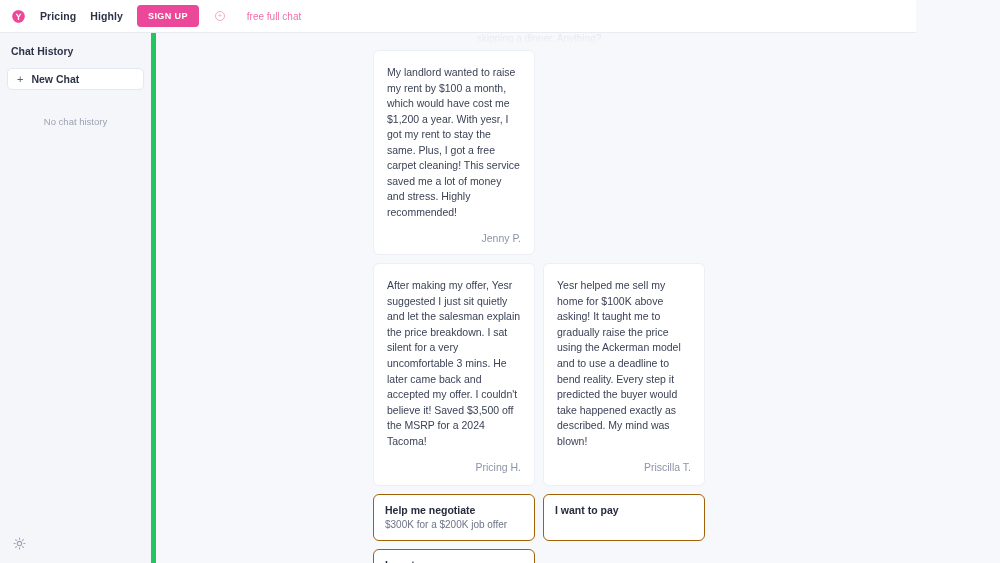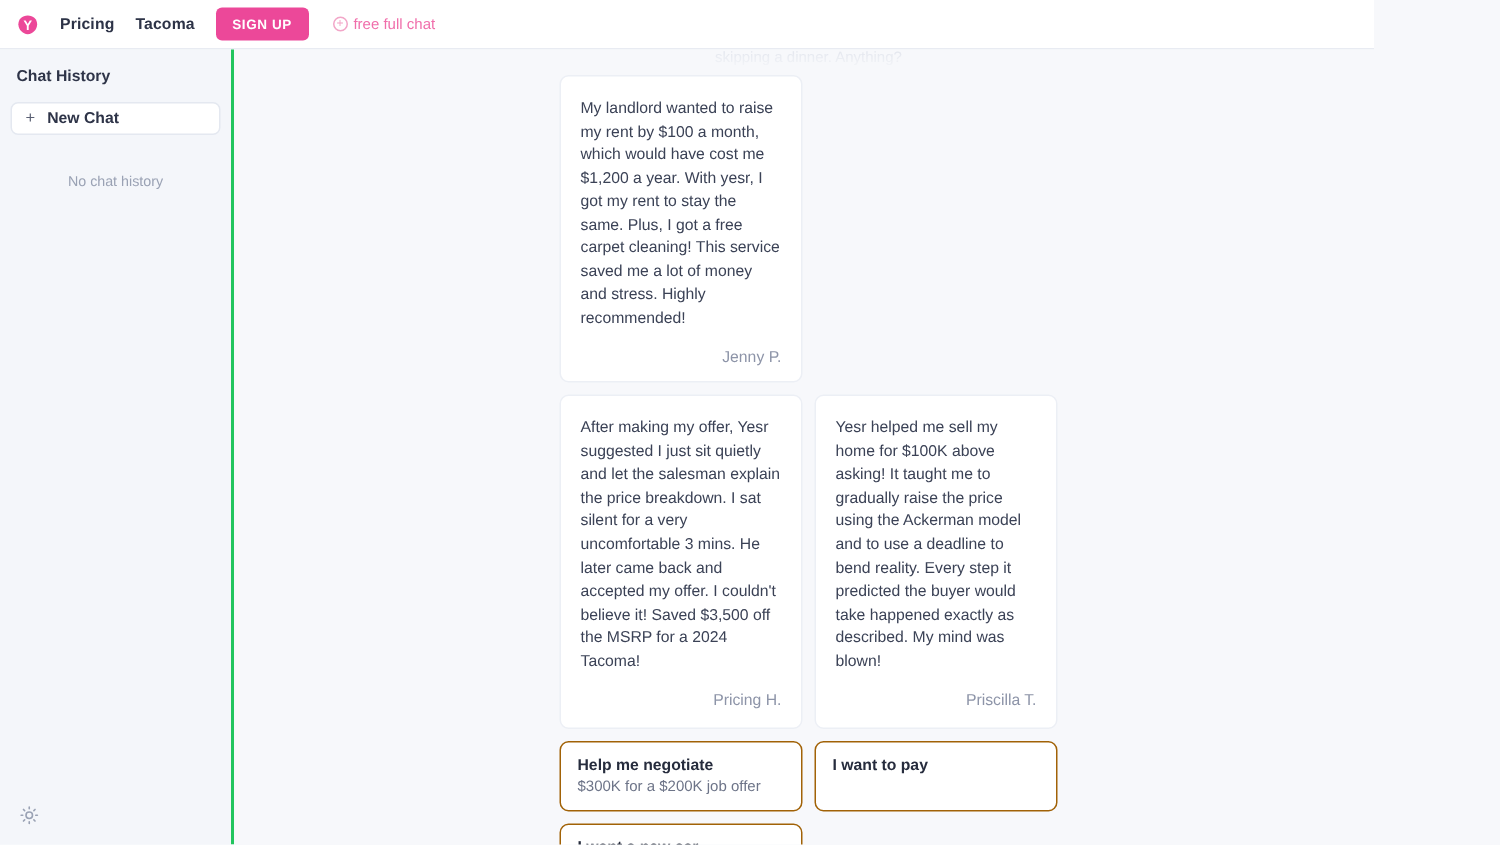--- a/index.html
+++ b/index.html
@@ -31,30 +31,30 @@
     padding: 6px 11px; cursor: pointer;
     font-family: "Liberation Sans", sans-serif;
   }
   .badge { display:flex; align-items:center; gap:4px; margin-left: 2px; }
   .badge-icon {
     width: 10px; height: 10px; border-radius: 50%;
     border: 1px solid #f2a6c8; color: #f2a6c8;
     font-size: 8px; line-height: 8px; display:flex;
     align-items:center; justify-content:center;
   }
-  .badge-text { font-size: 10px; color: #f06eab; }
+  .badge-text { font-size: 10px; color: #f06eab; margin-left: 18px; }
 
   
   .body { flex: 1; display: flex; min-height: 0; }
 
   
   .sidebar {
     width: 156px; flex: 0 0 156px;
     background: #f4f6fa;
-    border-right: 2px solid #22c55e;
+    border-right: 5px solid #22c55e;
     display: flex; flex-direction: column;
     padding: 9px 7px 8px 7px;
   }
   .sidebar-title {
     font-size: 10.5px; color: #2e3448; font-weight: 600;
     padding: 3px 4px 0 4px; margin-bottom: 11px;
   }
   .new-chat {
     background: #ffffff; border: 1px solid #e4e8f0;
     border-radius: 5px; height: 22px;
@@ -120,21 +120,21 @@
 <div class="app">
 
   <div class="topbar">
     <div class="logo">
       <svg width="15" height="15" viewBox="0 0 24 24" aria-hidden="true">
         <path d="M12 2 C6 2 2 6 2 11.5 C2 17 6.5 22 12 22 C17.5 22 22 17 22 11.5 C22 6 18 2 12 2 Z" fill="#ec4899"></path>
         <path d="M7.5 7.5 L11 13 L11 17.5 L13 17.5 L13 13 L16.5 7.5 L14.2 7.5 L12 11.3 L9.8 7.5 Z" fill="#ffffff"></path>
       </svg>
     </div>
     <div class="nav-link">Pricing</div>
-    <div class="nav-link">Tacoma</div>
+    <div class="nav-link">Highly</div>
     <button class="signup-btn">SIGN UP</button>
     <div class="badge">
       <span class="badge-icon">+</span>
       <span class="badge-text">free full chat</span>
     </div>
   </div>
 
   <div class="body">
 
     <div class="sidebar">

